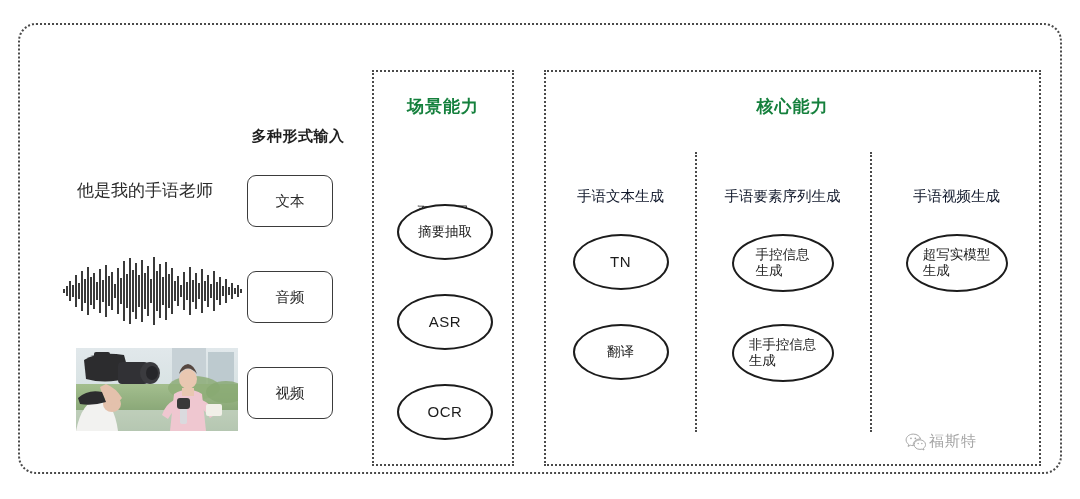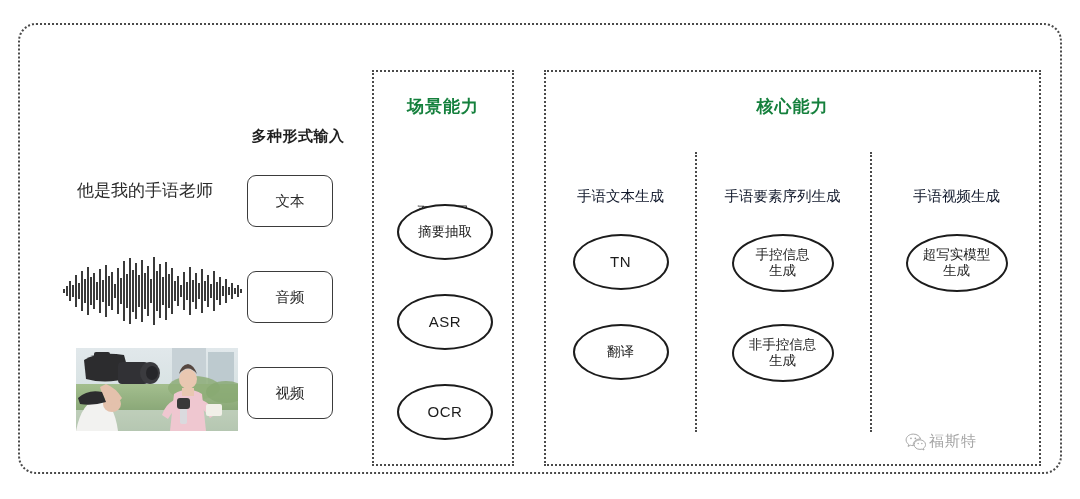--- a/index.html
+++ b/index.html
@@ -137,21 +137,20 @@
   }
   .oval {
     position: absolute;
     box-sizing: border-box;
     border: 2.4px solid #1c1c1c;
     border-radius: 50%;
     background: #ffffff;
     display: flex;
     align-items: center;
     justify-content: center;
-    text-align: center;
     line-height: 1.18;
     font-size: 13.5px;
     color: #1c1c1c;
   }
   .scene-oval {
     left: 23px;
     width: 96px;
     height: 56px;
   }
   .scene-oval.o0 { top: 132px; }

